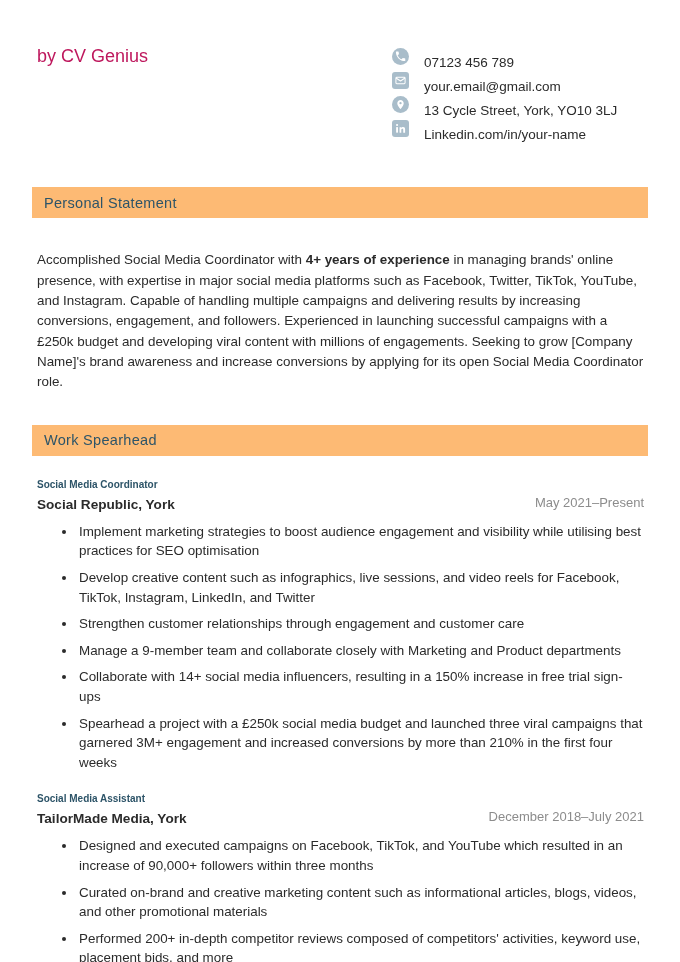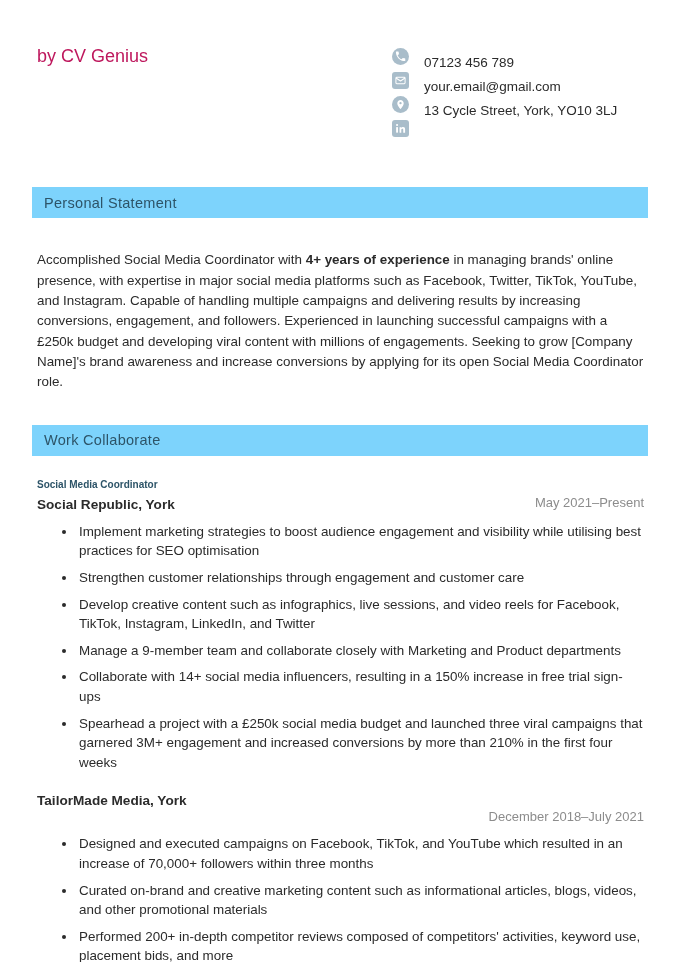--- a/index.html
+++ b/index.html
@@ -92,21 +92,21 @@
   .contact-text {
     font-size: 13.5px;
     line-height: 17px;
     color: #2b2b2b;
     white-space: nowrap;
     margin-top: 12px;
   }
 
   
   .section-bar {
-    background: #7dd3fc;
+    background: #fdba74;
     height: 31px;
     display: flex;
     align-items: center;
     padding-left: 12px;
     box-sizing: border-box;
     margin-right: 0px;
   }
   .section-bar-title {
     font-size: 14.5px;
     color: #2d5468;
@@ -225,73 +225,75 @@
       </div>
 
       <div class="contact-row">
         <span class="contact-icon square">
           <svg width="11" height="11" viewBox="0 0 24 24" aria-hidden="true">
             <rect x="2.5" y="9" width="4" height="12" fill="#ffffff"></rect>
             <circle cx="4.5" cy="4.5" r="2.3" fill="#ffffff"></circle>
             <path fill="#ffffff" d="M10 9h3.8v1.8c.6-1.1 2-2.1 3.9-2.1 3.1 0 4.3 1.9 4.3 5.2V21h-4v-5.6c0-1.6-.5-2.7-2-2.7-1.2 0-1.9.8-2.2 1.6-.1.3-.1.7-.1 1.1V21h-3.7V9z"></path>
           </svg>
         </span>
+        <span class="contact-text">Linkedin.com/in/your-name</span>
       </div>
 
     </div>
   </div>
 
   <div style="height:47px"></div>
 
   <div class="section-bar">
     <span class="section-bar-title">Personal Statement</span>
   </div>
 
   <div class="sp-statement-top"></div>
 
   <p class="statement">
     <span>Accomplished Social Media Coordinator with </span><strong>4+ years of experience</strong><span> in managing brands' online presence, with expertise in major social media platforms such as Facebook, Twitter, TikTok, YouTube, and Instagram. Capable of handling multiple campaigns and delivering results by increasing conversions, engagement, and followers. Experienced in launching successful campaigns with a £250k budget and developing viral content with millions of engagements. Seeking to grow [Company Name]'s brand awareness and increase conversions by applying for its open Social Media Coordinator role.</span>
   </p>
 
   <div class="sp-statement-bottom"></div>
 
   <div class="section-bar">
-    <span class="section-bar-title">Work Collaborate</span>
+    <span class="section-bar-title">Work Spearhead</span>
   </div>
 
   <div class="sp-after-sectionbar"></div>
 
   <div class="job">
     <div class="job-head">
       <div>
         <div class="job-title">Social Media Coordinator</div>
         <div class="job-company">Social Republic, York</div>
       </div>
       <div class="job-dates">May 2021–Present</div>
     </div>
     <ul class="bullets">
       <li>Implement marketing strategies to boost audience engagement and visibility while utilising best practices for SEO optimisation</li>
+      <li>Develop creative content such as infographics, live sessions, and video reels for Facebook, TikTok, Instagram, LinkedIn, and Twitter</li>
       <li>Strengthen customer relationships through engagement and customer care</li>
-      <li>Develop creative content such as infographics, live sessions, and video reels for Facebook, TikTok, Instagram, LinkedIn, and Twitter</li>
       <li>Manage a 9-member team and collaborate closely with Marketing and Product departments</li>
       <li>Collaborate with 14+ social media influencers, resulting in a 150% increase in free trial sign-ups</li>
       <li>Spearhead a project with a £250k social media budget and launched three viral campaigns that garnered 3M+ engagement and increased conversions by more than 210% in the first four weeks</li>
     </ul>
   </div>
 
   <div class="sp-between-jobs"></div>
 
   <div class="job">
     <div class="job-head">
       <div>
+        <div class="job-title">Social Media Assistant</div>
         <div class="job-company">TailorMade Media, York</div>
       </div>
       <div class="job-dates">December 2018–July 2021</div>
     </div>
     <ul class="bullets">
-      <li>Designed and executed campaigns on Facebook, TikTok, and YouTube which resulted in an increase of 70,000+ followers within three months</li>
+      <li>Designed and executed campaigns on Facebook, TikTok, and YouTube which resulted in an increase of 90,000+ followers within three months</li>
       <li>Curated on-brand and creative marketing content such as informational articles, blogs, videos, and other promotional materials</li>
       <li>Performed 200+ in-depth competitor reviews composed of competitors' activities, keyword use, placement bids, and more</li>
 
     </ul>
   </div>
 
 </div>
 
 </body></html>

